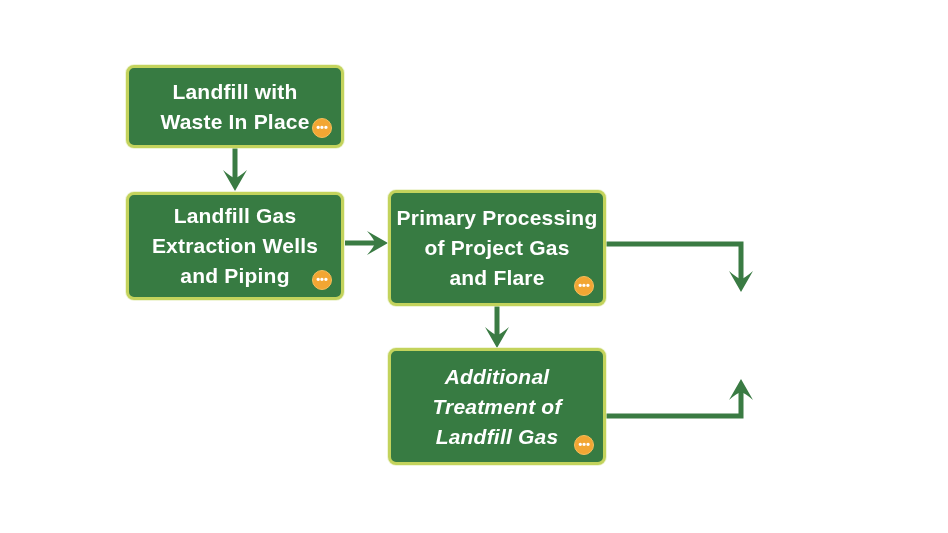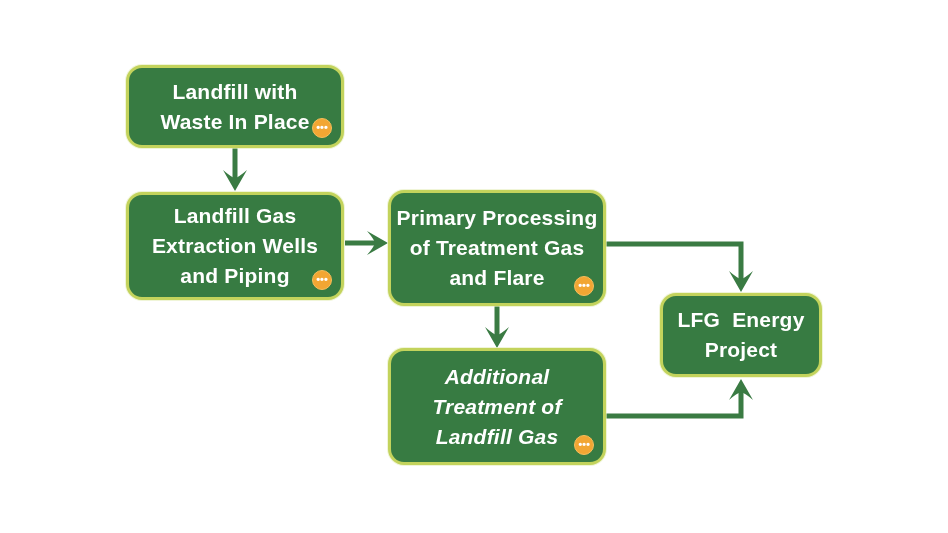--- a/index.html
+++ b/index.html
@@ -35,21 +35,21 @@
   }
   .connectors path.head{
     fill:var(--arrow);
     stroke:none;
   }
   .node{
     position:absolute;
     box-sizing:border-box;
     background:var(--box-fill);
     border:3px solid var(--box-border);
-    border-radius:16px;
+    border-radius:8px;
     display:flex;
     align-items:center;
     justify-content:center;
     box-shadow:0 0 0 1px rgba(230,238,190,.6);
   }
   .node-label{
     white-space:pre-wrap;
     text-align:center;
     color:var(--text);
     font-size:21px;
@@ -132,34 +132,30 @@
     <div class="node-label">Landfill Gas
 Extraction Wells
 and Piping</div>
     <div class="badge">
       <span class="dots">•••</span>
     </div>
   </div>
 
   <div class="node n-processing">
     <div class="node-label">Primary Processing
-of Treatment Gas
+of Project Gas
 and Flare</div>
     <div class="badge">
       <span class="dots">•••</span>
     </div>
   </div>
 
   <div class="node n-treatment">
     <div class="node-label">Additional
 Treatment of
 Landfill Gas</div>
     <div class="badge">
       <span class="dots">•••</span>
     </div>
   </div>
 
-  <div class="node n-project">
-    <div class="node-label">LFG  Energy
-Project</div>
-  </div>
 
 </div>
 
 </body></html>

